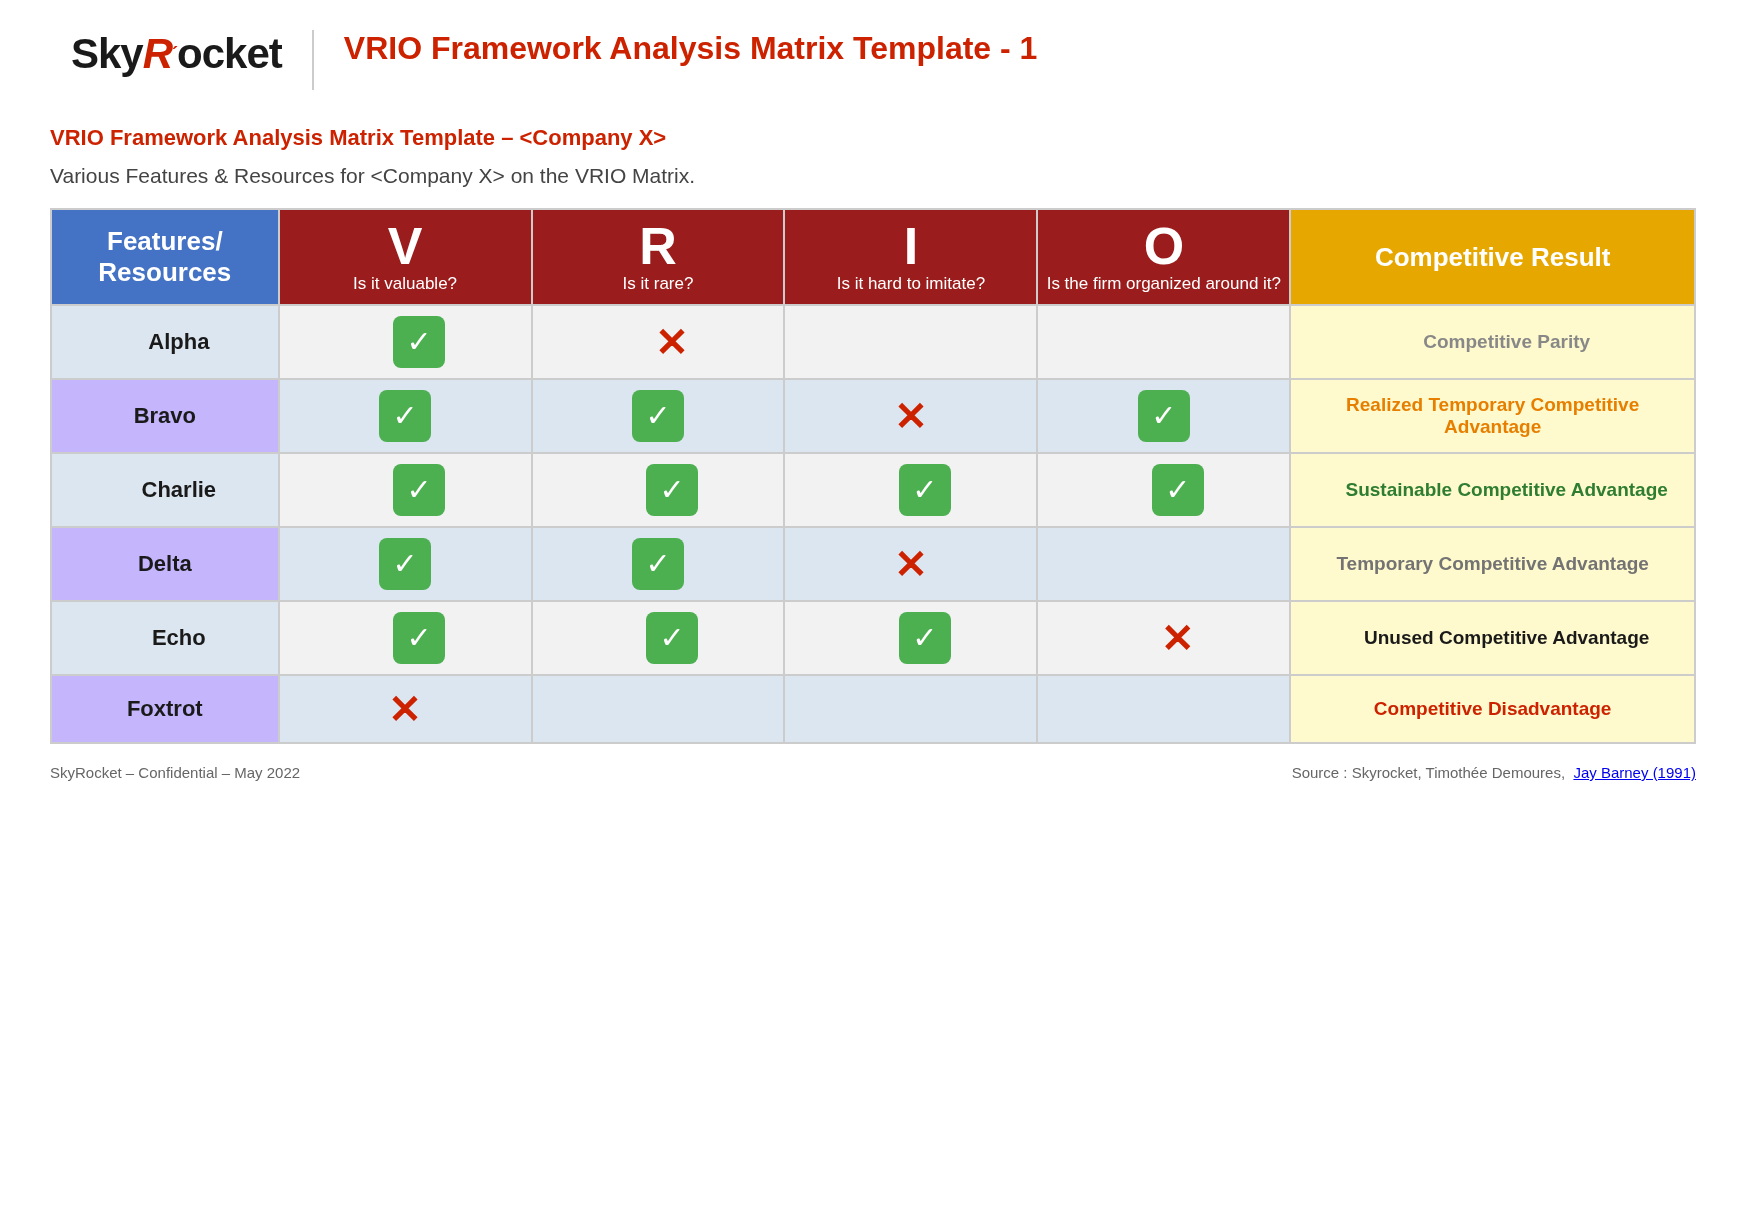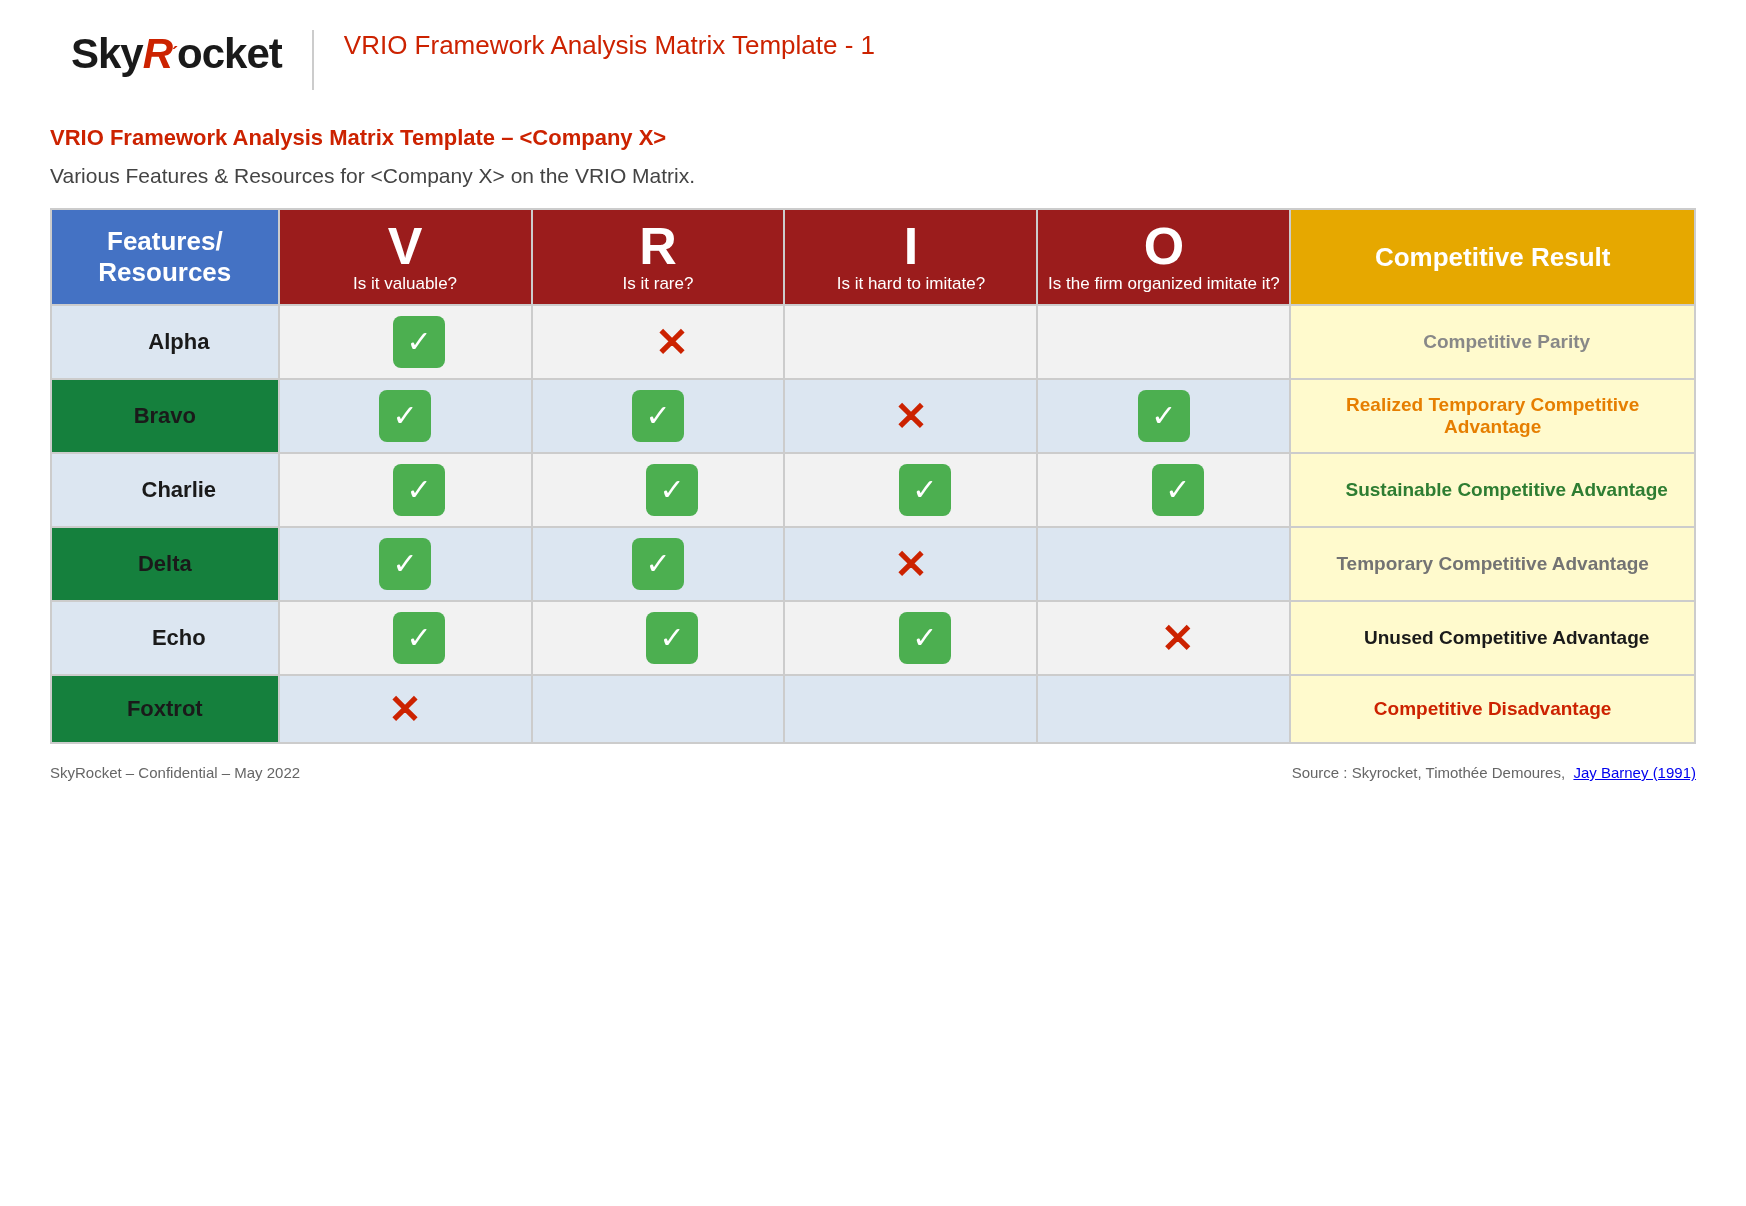--- a/index.html
+++ b/index.html
@@ -28,23 +28,23 @@
     .logo span.r { color: #cc2200; font-style: italic; }
     .logo span.rocket { color: #1a1a1a; }
     .logo-accent { color: #cc2200; font-size: 18px; position: relative; top: -8px; }
     .divider {
       width: 2px;
       height: 60px;
       background: #ccc;
       margin-right: 30px;
     }
     .page-title {
-      font-size: 26px;
+      font-size: 32px;
       color: #cc2200;
-      font-weight: 400;
+      font-weight: 700;
     }
     .subtitle-section {
       margin-bottom: 20px;
     }
     .subtitle-title {
       font-size: 22px;
       font-weight: 700;
       color: #cc2200;
       margin-bottom: 5px;
     }
@@ -102,21 +102,21 @@
     .row-name {
       font-size: 22px;
       font-weight: 700;
       color: #1a1a1a;
       background: #dce6f1;
       width: 180px;
     }
     .row-odd td { background: #f2f2f2; padding-left: 36px; }
     .row-even td { background: #dce6f1; }
     .row-odd td.row-name { background: #dce6f1; }
-    .row-even td.row-name { background: #15803d; }
+    .row-even td.row-name { background: #c4b5fd; }
     .check-green {
       color: #2e7d32;
       display: inline-block;
       width: 52px;
       height: 52px;
       background: #4caf50;
       border-radius: 8px;
       line-height: 52px;
       text-align: center;
       color: white;
@@ -173,21 +173,21 @@
       <th class="th-r">
         <span class="th-letter">R</span>
         <span class="th-sub">Is it rare?</span>
       </th>
       <th class="th-i">
         <span class="th-letter">I</span>
         <span class="th-sub">Is it hard to imitate?</span>
       </th>
       <th class="th-o">
         <span class="th-letter">O</span>
-        <span class="th-sub">Is the firm organized imitate it?</span>
+        <span class="th-sub">Is the firm organized around it?</span>
       </th>
       <th class="th-result">Competitive Result</th>
     </tr>
   </thead>
   <tbody id="table-body">
   <tr class="row-odd">
       <td class="row-name">Alpha</td>
       <td><span class="check-green">✓</span></td>
       <td><span class="cross-red">✕</span></td>
       <td></td>

